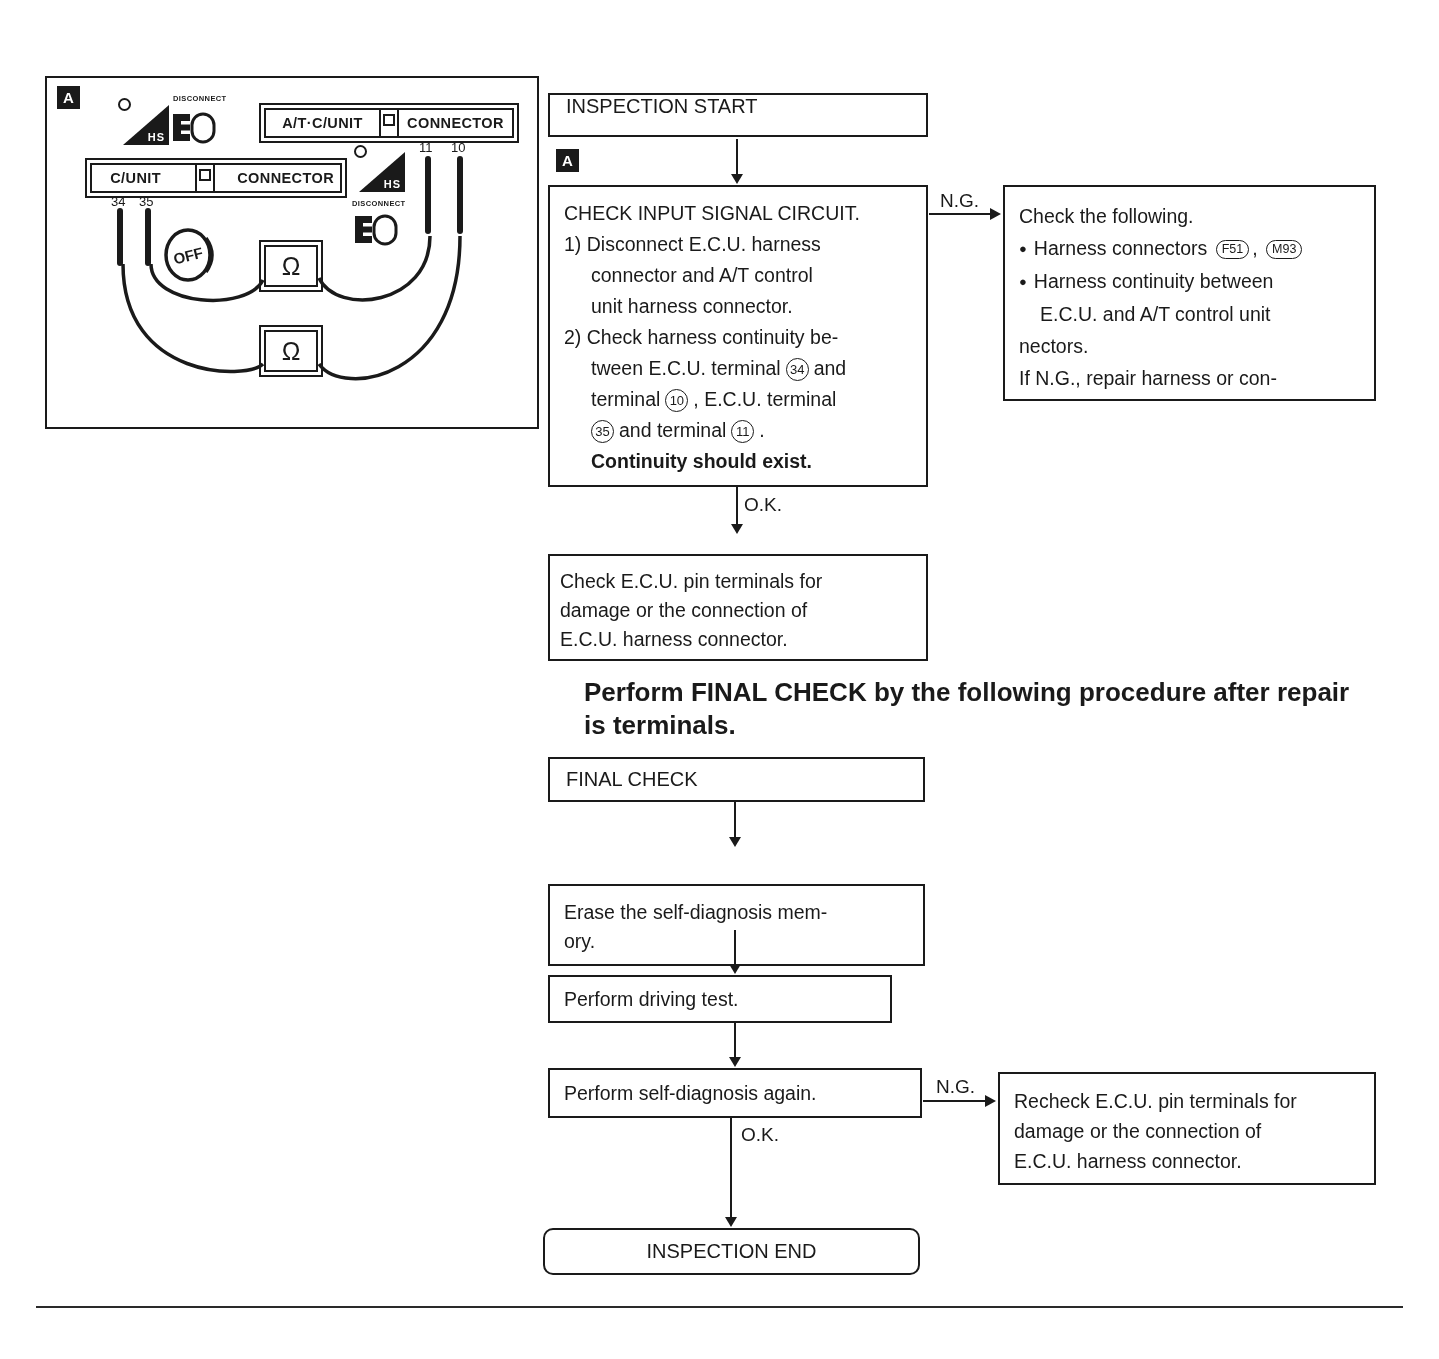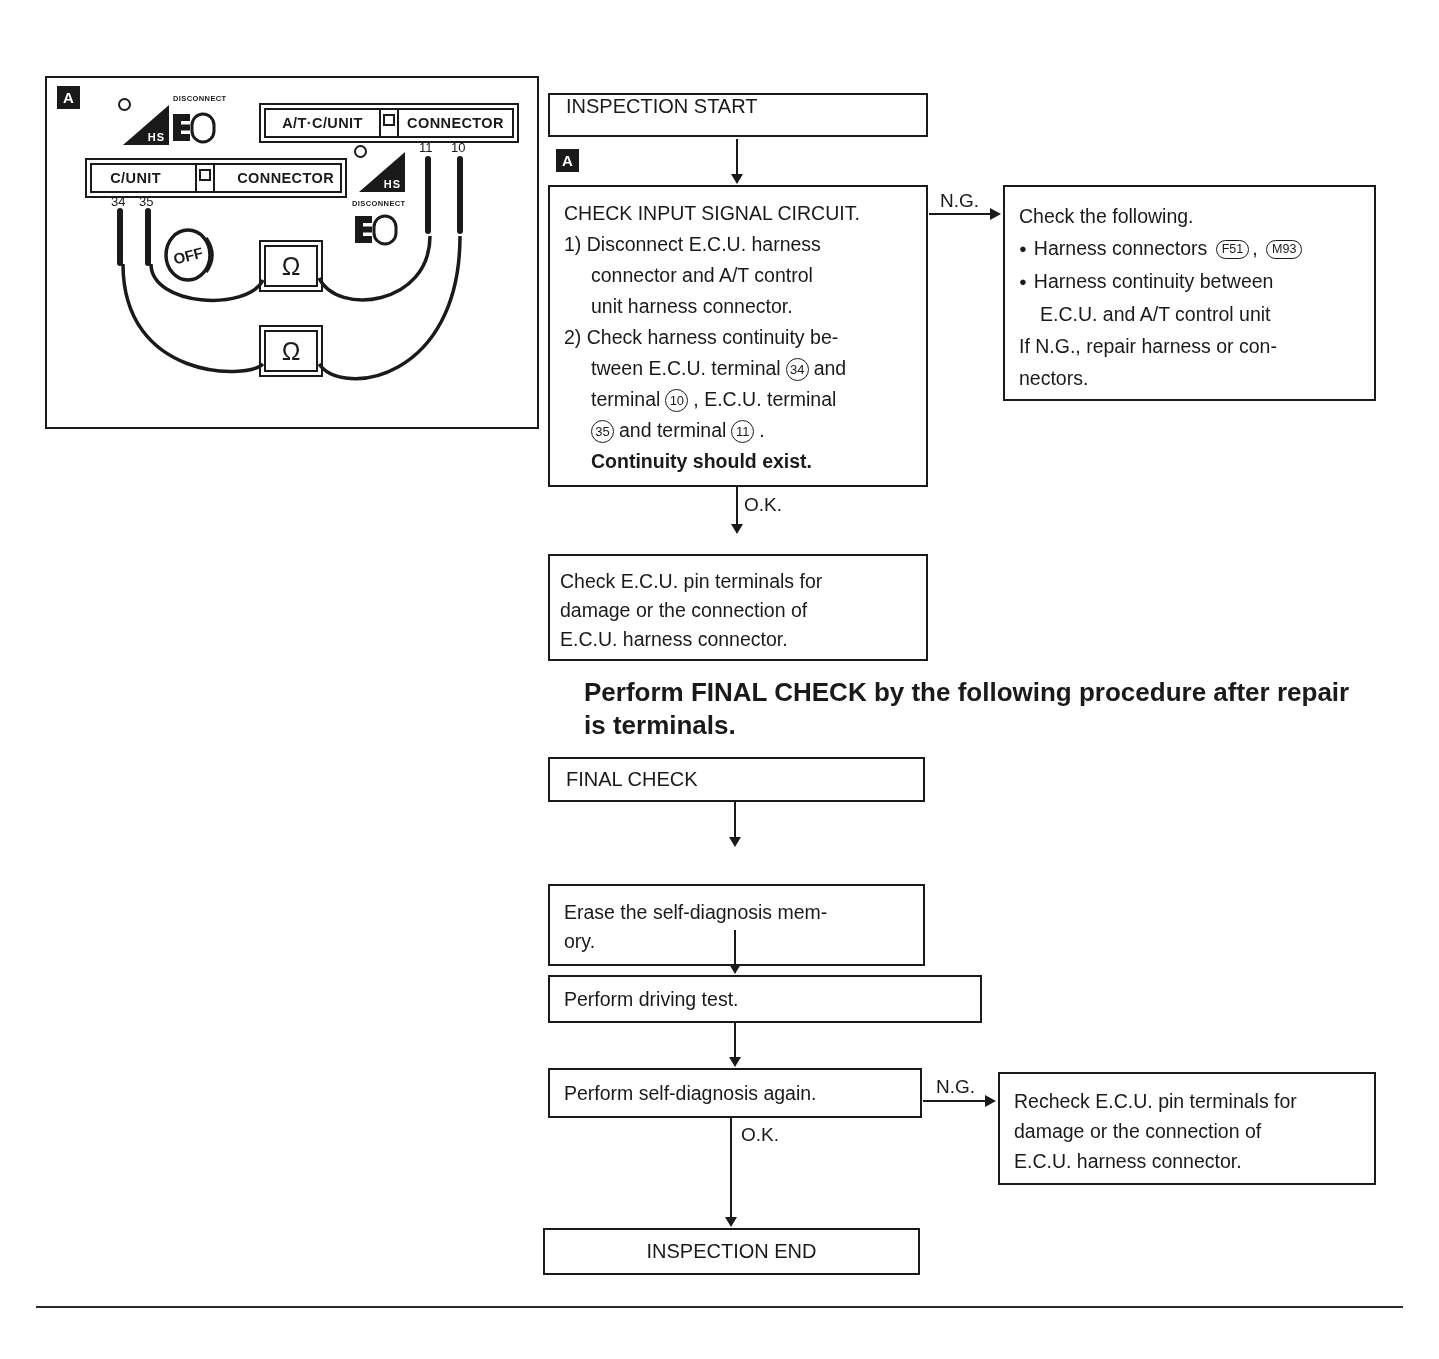--- a/index.html
+++ b/index.html
@@ -90,25 +90,25 @@
   .flowmark { left:556px; top:149px; }
   .check { left:548px; top:185px; width:380px; height:302px; padding:11px 14px; }
   .ngbox { left:1003px; top:185px; width:373px; height:216px; padding:13px 14px; }
   .ngbox .ln { line-height:32px; }
   .pinbox { left:548px; top:535px; width:380px; height:107px; padding:11px 10px;margin-top:19px; }
   .pinbox .ln { line-height:29px; }
   .note { position:absolute; left:584px; top:676px; width:840px; font-size:26px; font-weight:bold; line-height:33px; white-space:nowrap; }
   .fcheck { left:548px; top:757px; width:377px; height:45px; display:flex; align-items:center; padding-left:16px; font-size:20px; }
   .erase { left:548px; top:848px; width:377px; height:82px; padding:12px 14px;margin-top:36px; }
   .erase .ln { line-height:29px; }
-  .drive { left:548px; top:975px; width:434px; height:48px; display:flex; align-items:center; padding-left:14px; }
+  .drive { left:548px; top:975px; width:344px; height:48px; display:flex; align-items:center; padding-left:14px; }
   .selfd { left:548px; top:1068px; width:374px; height:50px; display:flex; align-items:center; padding-left:14px; }
   .recheck { left:998px; top:1072px; width:378px; height:113px; padding:12px 14px; }
   .recheck .ln { line-height:30px; }
-  .endbox { left:543px; top:1228px; width:377px; height:47px; display:flex; align-items:center; justify-content:center; font-size:20px; }
+  .endbox { left:543px; top:1228px; width:377px; height:47px; display:flex; align-items:center; justify-content:center; font-size:20px;border-radius:10px; }
   .botrule { position:absolute; left:36px; top:1306px; width:1367px; border-top:2px solid #2a2a2a; }
 </style>
 </head>
 <body>
 
 <div class="page">
 
   <div class="dpanel">
     <div class="marker">A</div>
 
@@ -206,22 +206,22 @@
 
   <div class="fbox ngbox">
     <div class="ln">Check the following.</div>
     <div class="ln">
       <span class="bullet">●</span><span>Harness connectors</span> <span class="oval">F51</span><span>,</span> <span class="oval">M93</span>
     </div>
     <div class="ln">
       <span class="bullet">●</span><span>Harness continuity between</span>
     </div>
     <div class="ln ind2">E.C.U. and A/T control unit</div>
+    <div class="ln">nectors.</div>
     <div class="ln">If N.G., repair harness or con-</div>
-    <div class="ln">nectors.</div>
   </div>
 
   <span class="lab" style="left:744px;top:494px">O.K.</span>
   <div class="varrow" style="left:736px;top:487px;height:38px"></div>
 
   <div class="fbox pinbox">
     <div class="ln">Check E.C.U. pin terminals for</div>
     <div class="ln">damage or the connection of</div>
     <div class="ln">E.C.U. harness connector.</div>
   </div>

